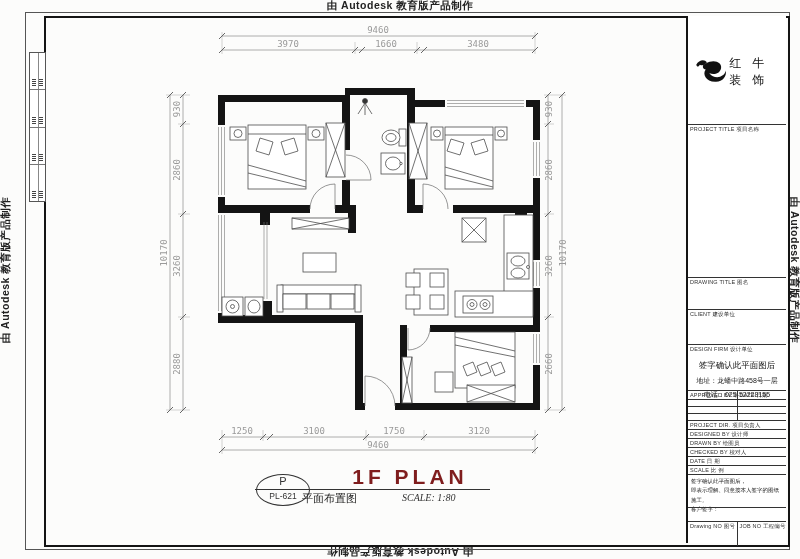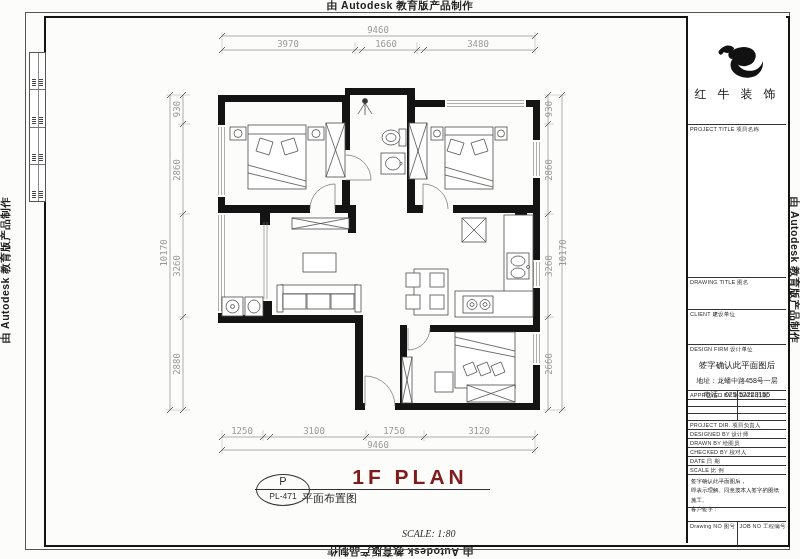--- a/index.html
+++ b/index.html
@@ -21,26 +21,26 @@
   
   #plansvg{position:absolute;left:160px;top:20px;}
   text.dim{fill:#9a9a9a;font-size:9px;font-family:"DejaVu Sans Mono",monospace;}
   
   .stamp-ellipse{position:absolute;left:256px;top:474px;width:54px;height:32px;border:1px solid #333;border-radius:50%;box-sizing:border-box;}
   .stamp-p{position:absolute;left:256px;top:475px;width:54px;text-align:center;font-size:11px;color:#333;}
   .title-rule{position:absolute;left:255px;top:489px;width:235px;height:1px;background:#333;}
   .stamp-no{position:absolute;left:256px;top:491px;width:54px;text-align:center;font-size:8.5px;color:#333;}
   .plan-title{position:absolute;left:320px;top:465px;width:180px;text-align:center;font-size:21px;font-weight:bold;letter-spacing:4px;color:#7f1d1d;}
   .plan-sub{position:absolute;left:302px;top:491px;width:90px;font-size:11px;color:#222;}
-  .plan-scale{position:absolute;left:402px;top:492px;font-size:10px;font-style:italic;color:#333;font-family:"Liberation Serif",serif;margin-top:36px;}
+  .plan-scale{position:absolute;left:402px;top:492px;font-size:10px;font-style:italic;color:#333;font-family:"Liberation Serif",serif;}
   
   .tb{position:absolute;left:686px;top:16px;width:100px;height:527px;border-left:2px solid #141414;box-sizing:border-box;background:#fff;font-size:6px;color:#333;}
   .tb .row{border-top:1px solid #333;position:relative;box-sizing:border-box;}
   .tb .lbl{padding:1px 2px;font-size:5.5px;letter-spacing:.2px;white-space:nowrap;overflow:hidden;}
-  .tb-logo{height:108px;display:flex;flex-direction:column;align-items:center;justify-content:center;border-top:none !important;}
+  .tb-logo{height:108px;display:flex;flex-direction:row;align-items:center;justify-content:center;border-top:none !important;}
   .tb-logo .cn{font-size:12px;letter-spacing:4px;color:#111;margin-top:4px;font-family:"Liberation Serif",serif;}
   .split{display:flex;}
   .split>div{flex:1;box-sizing:border-box;}
   .split>div:last-child{border-left:1px solid #333;}
   .company{text-align:center;}
   .company .cname{font-size:8.5px;color:#111;margin-top:6px;}
   .company .cline{font-size:7px;color:#222;margin-top:4px;}
   .note{font-size:5.5px;line-height:1.7;padding:2px 3px;color:#222;}
 </style>
 </head>
@@ -359,21 +359,21 @@
           <line x1="187" y1="272" x2="197" y2="318"></line>
             <line x1="197" y1="272" x2="187" y2="318"></line>
         </g>
       </g>
     </g>
   </svg>
 
   <div class="stamp-ellipse"></div>
   <div class="stamp-p">P</div>
   <div class="title-rule"></div>
-  <div class="stamp-no">PL-471</div>
+  <div class="stamp-no">PL-621</div>
   <div class="plan-title">1F PLAN</div>
   <div class="plan-sub">平面布置图</div>
   <div class="plan-scale">SCALE: 1:80</div>
 
   <div class="tb">
     <div class="row tb-logo">
       <svg width="62" height="44" viewBox="0 0 70 46">
         <path fill="#111" d="M14,14 C18,6 28,4 32,10 C29,15 24,16 20,14 C18,18 15,18 14,14 Z"></path>
         <path fill="#111" d="M30,12 C44,4 58,10 56,20 C54,30 42,32 36,28 C44,40 62,36 64,24 C66,34 58,44 46,43 C30,42 24,30 30,22 C26,22 24,18 26,14 Z"></path>
       </svg>

